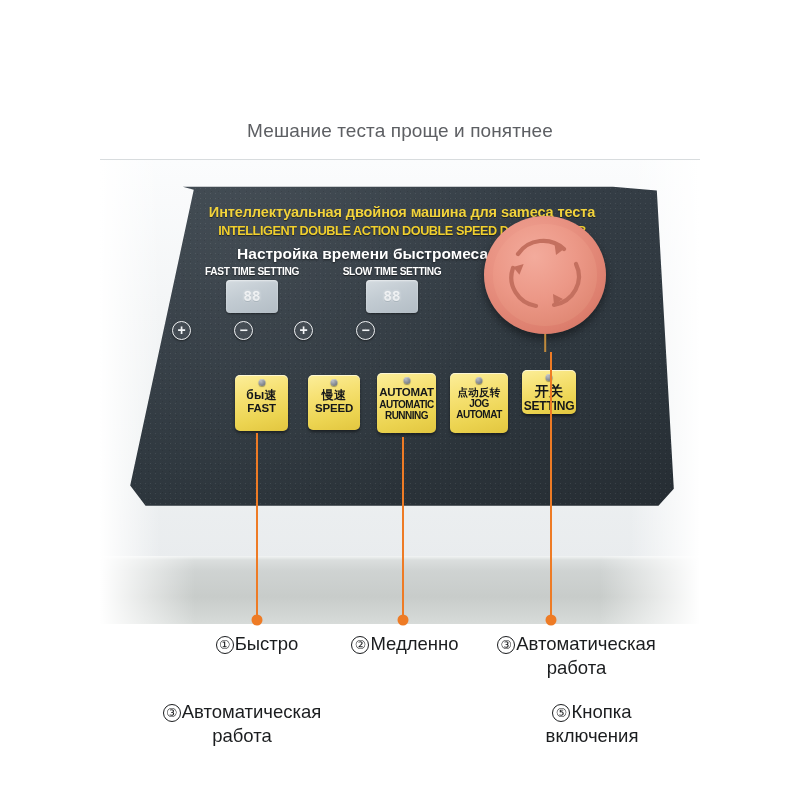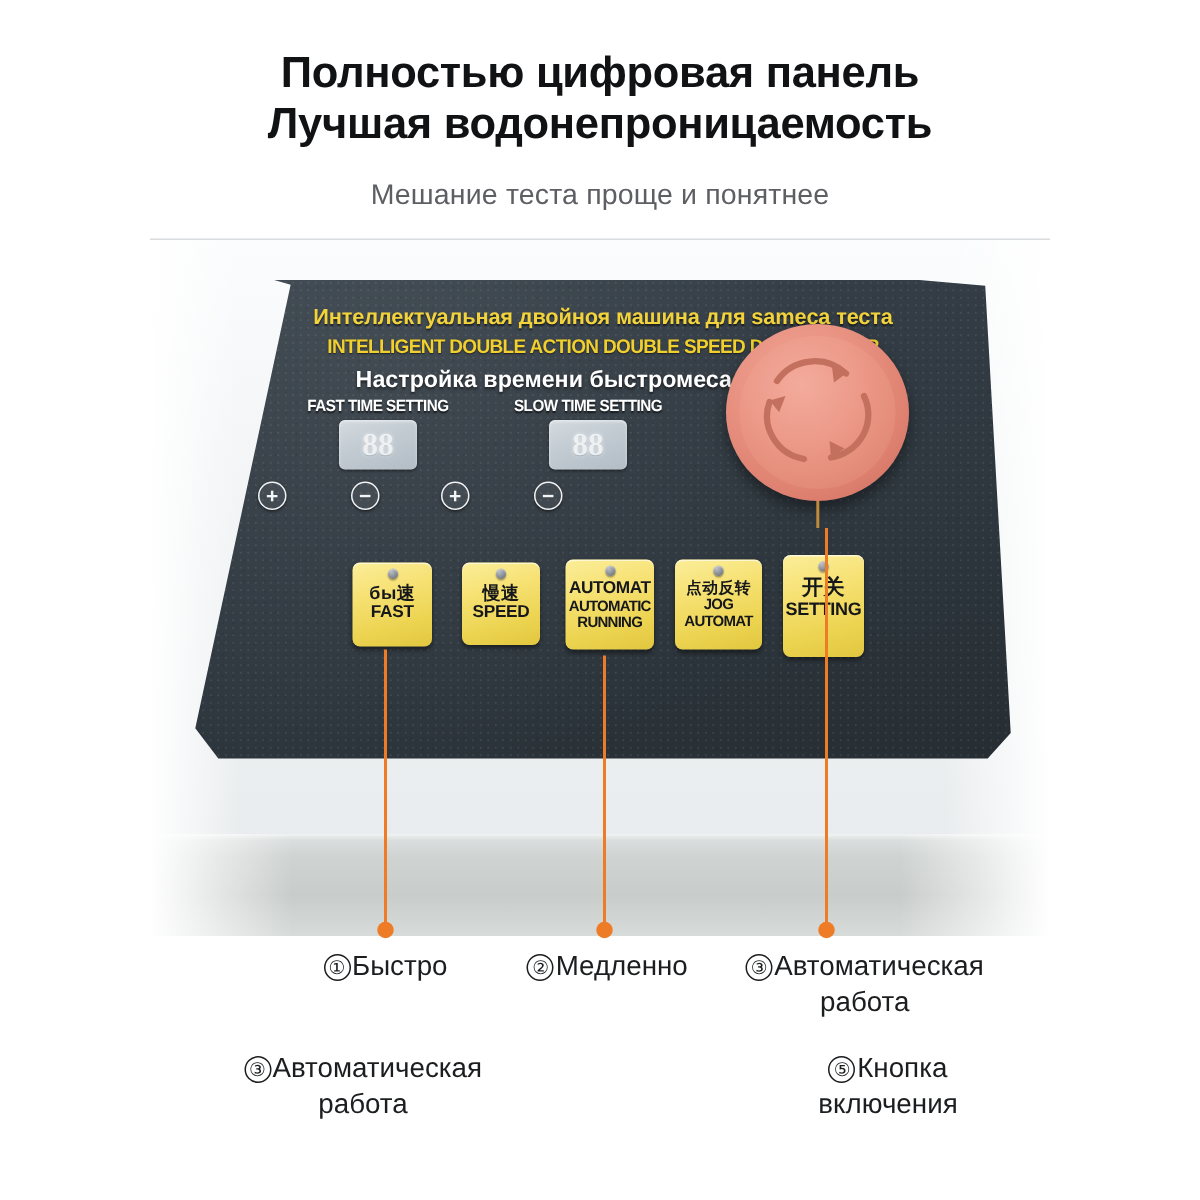--- a/index.html
+++ b/index.html
@@ -107,22 +107,22 @@
   
   .lcd{
     position:absolute;top:94px;width:52px;height:33px;border-radius:4px;
     background:linear-gradient(160deg,#d4dbe0 0%,#c2cbd2 45%,#b3bdc5 100%);
     box-shadow:inset 0 1px 2px rgba(255,255,255,.55),0 1px 2px rgba(0,0,0,.45);
     display:flex;align-items:center;justify-content:center;gap:3px;
   }
   .lcd.fast{left:98px;}
   .lcd.slow{left:238px;}
   .lcd .digit{
-    font-family:Liberation Serif, serif;
-    font-size:21px;font-weight:700;color:rgba(255,255,255,.72);
+    font-family:Liberation Mono, monospace;
+    font-size:14px;font-weight:700;color:rgba(255,255,255,.72);
     line-height:1;letter-spacing:0;
     text-shadow:0 0 3px rgba(255,255,255,.6),0 1px 0 rgba(120,135,148,.5);
   }
 
   
   .round-btn{
     position:absolute;top:135px;width:19px;height:19px;border-radius:50%;
     border:1.7px solid #f0f2f4;box-sizing:border-box;
     background:rgba(255,255,255,.05);
     display:flex;align-items:center;justify-content:center;
@@ -199,24 +199,20 @@
     display:inline-block;width:18px;height:18px;line-height:16px;
     border:1.4px solid #1b1d1f;border-radius:50%;font-size:12.5px;
     text-align:center;margin-right:1px;vertical-align:1px;box-sizing:border-box;
   }
 </style>
 </head>
 <body>
 
 <div class="stage">
 
-  <div class="heading">
-    <span>Полностью цифровая панель</span>
-    <span class="l2">Лучшая водонепроницаемость</span>
-  </div>
   <div class="subheading">Мешание теста проще и понятнее</div>
 
   <div class="machine-top-edge"></div>
   <div class="machine-body"></div>
   <div class="machine-base"></div>
   <div class="base-fade-l"></div>
   <div class="base-fade-r"></div>
   <div class="body-fade-l"></div>
   <div class="body-fade-r"></div>
 
@@ -270,21 +266,21 @@
       <span class="en">RUNNING</span>
     </div>
 
     <div class="fbtn small" style="left:322px;top:187px;width:58px;height:60px;">
       <span class="led"></span>
       <span class="cn">点动反转</span>
       <span class="en">JOG</span>
       <span class="en">AUTOMAT</span>
     </div>
 
-    <div class="fbtn" style="left:394px;top:184px;width:54px;height:68px;">
+    <div class="fbtn" style="left:394px;top:184px;width:54px;height:44px;">
       <span class="led"></span>
       <span class="cn" style="font-size:14px;line-height:17px;">开关</span>
       <span class="en" style="font-size:12px;">SETTING</span>
     </div>
   </div>
 
   <div class="knob-wrap">
     <div class="knob-base"></div>
     <div class="knob-knurl"></div>
     <div class="knob-face"></div>

